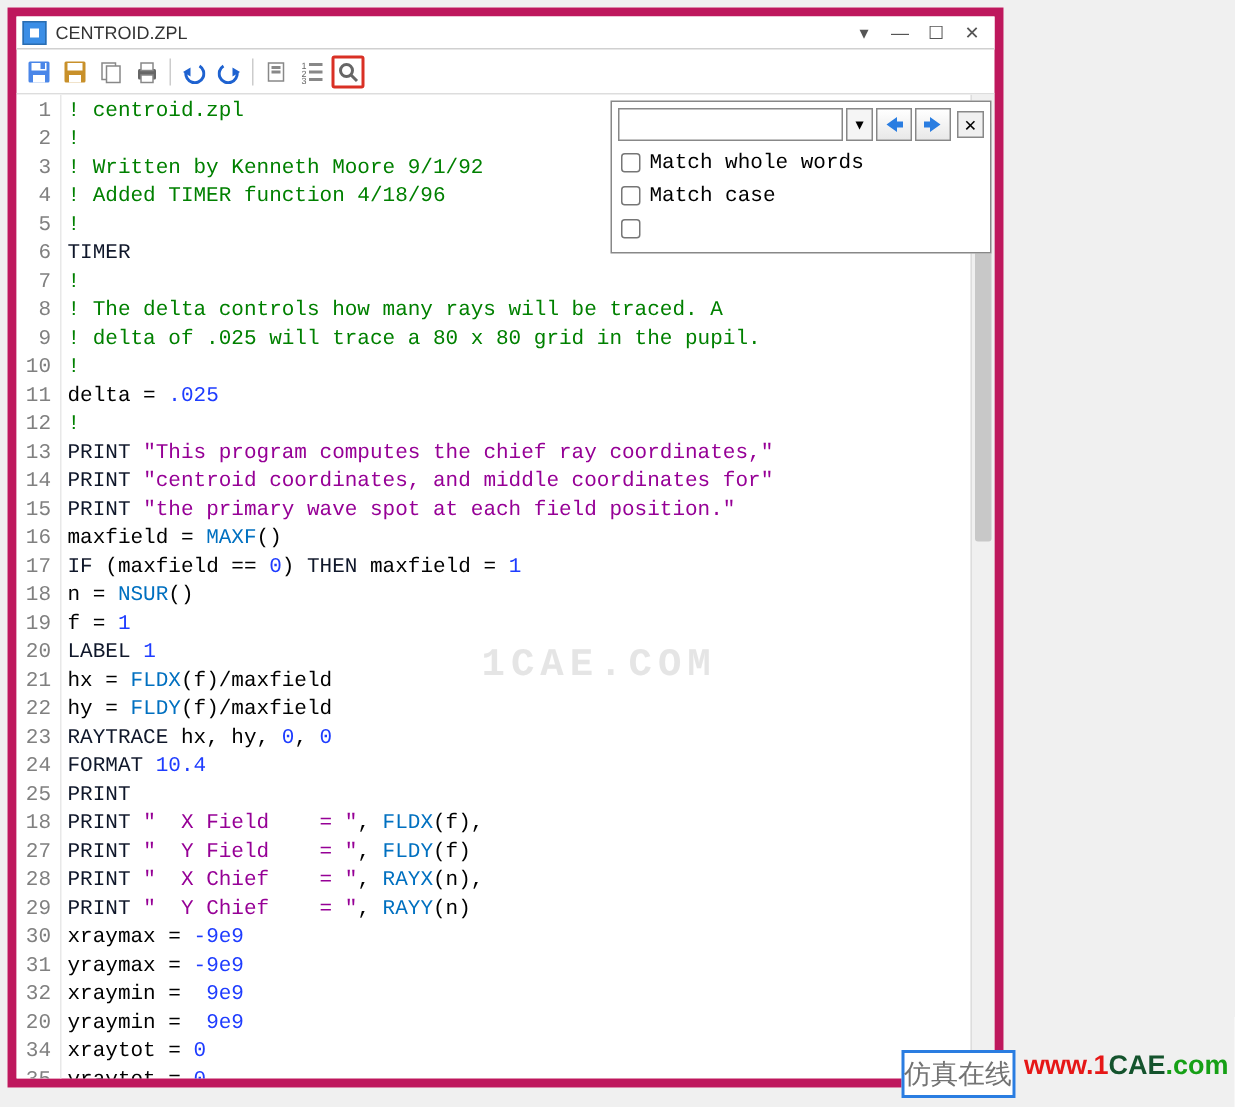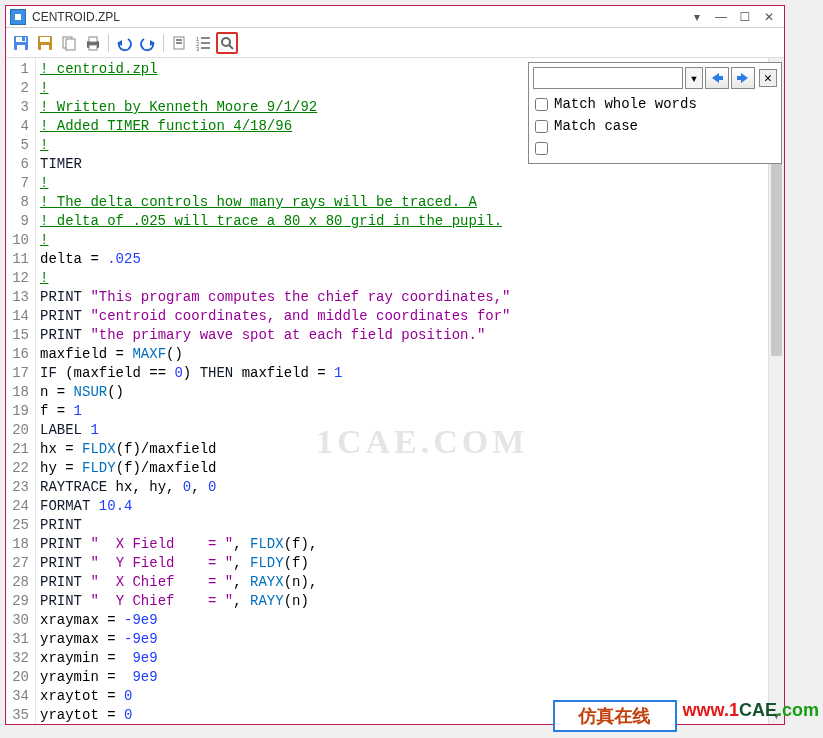--- a/index.html
+++ b/index.html
@@ -1,23 +1,23 @@
 <!DOCTYPE html>
 <html><head>
 <meta charset="utf-8">
 <style>
   * { box-sizing: border-box; margin: 0; padding: 0; }
   body { width: 823px; height: 738px; background: #f0f0f0; font-family: "Segoe UI", Arial, sans-serif; overflow: hidden; }
   
   .window {
     position: absolute;
     left: 5px; top: 5px;
-    width: 780px; height: 720px;
+    width: 664px; height: 720px;
     background: #fff;
-    border: 1px solid #be185d;
+    border: 6px solid #be185d;
   }
   .titlebar {
     height: 22px;
     background: #fff;
     border-bottom: 1px solid #d0d0d0;
     display: flex;
     align-items: center;
     padding: 0 4px;
     font-size: 12px;
   }
@@ -68,21 +68,21 @@
   }
   .code {
     flex: 1;
     padding: 2px 4px;
     font-family: "Courier New", monospace;
     font-size: 14px;
     line-height: 19px;
     white-space: pre;
     color: #000;
   }
-  .c-comment { color: #008000; text-decoration: underline; }
+  .c-comment { color: #008000; }
   .c-kw { color: #0f172a; }
   .c-str { color: #960096; }
   .c-num { color: #1e3cff; margin-top: 16px; }
   .c-func { color: #0070c0; }
   
   .search-panel {
     position: absolute;
     top: 4px; right: 2px;
     background: #fff;
     border: 1px solid #888;
@@ -112,40 +112,40 @@
     position:absolute; right:0; top:0; bottom:0; width:16px;
     background:#f0f0f0; border-left:1px solid #ddd;
   }
   .scrollbar-v .thumb { position:absolute; left:2px; right:2px; top:18px; height:280px; background:#c8c8c8; border-radius:2px;}
   .scrollbar-v .arr { position:absolute; left:0; right:0; height:16px; display:flex;align-items:center;justify-content:center; font-size:9px; color:#666;}
   .scrollbar-v .arr.up{top:0;} .scrollbar-v .arr.dn{bottom:0;}
   
   .watermark {
     position: absolute;
     top: 365px; left: 310px;
-    font-size: 34px;
+    font-size: 26px;
     font-weight: bold;
     color: rgba(180,180,180,0.35);
     letter-spacing: 4px;
-    font-family: Liberation Serif, serif;
+    font-family: Liberation Mono, monospace;
     pointer-events: none;
   }
   
   .footer-bar {
     position:absolute;
     right: 4px; bottom: 6px;
     display:flex; gap:6px;
     font-size:18px;
   }
   .footer-cn {
     background:#fff; border:2px solid #2a7de1;
-    padding: 2px 24px;
-    color:#c2410c;
+    padding: 2px 0;
+    color:#737373;
     font-family: "SimSun","宋体",serif;
-    font-weight:bold;
+    font-weight:normal;
   }
   .footer-url {
     font-family: Arial,sans-serif;
     font-weight:bold;
   }
   .footer-url .w1{color:#e61717;margin-top:35px;}
   .footer-url .wCAE{color:#14532d;}
   .footer-url .wcom{color:#16a016;}
 </style>
 </head>

